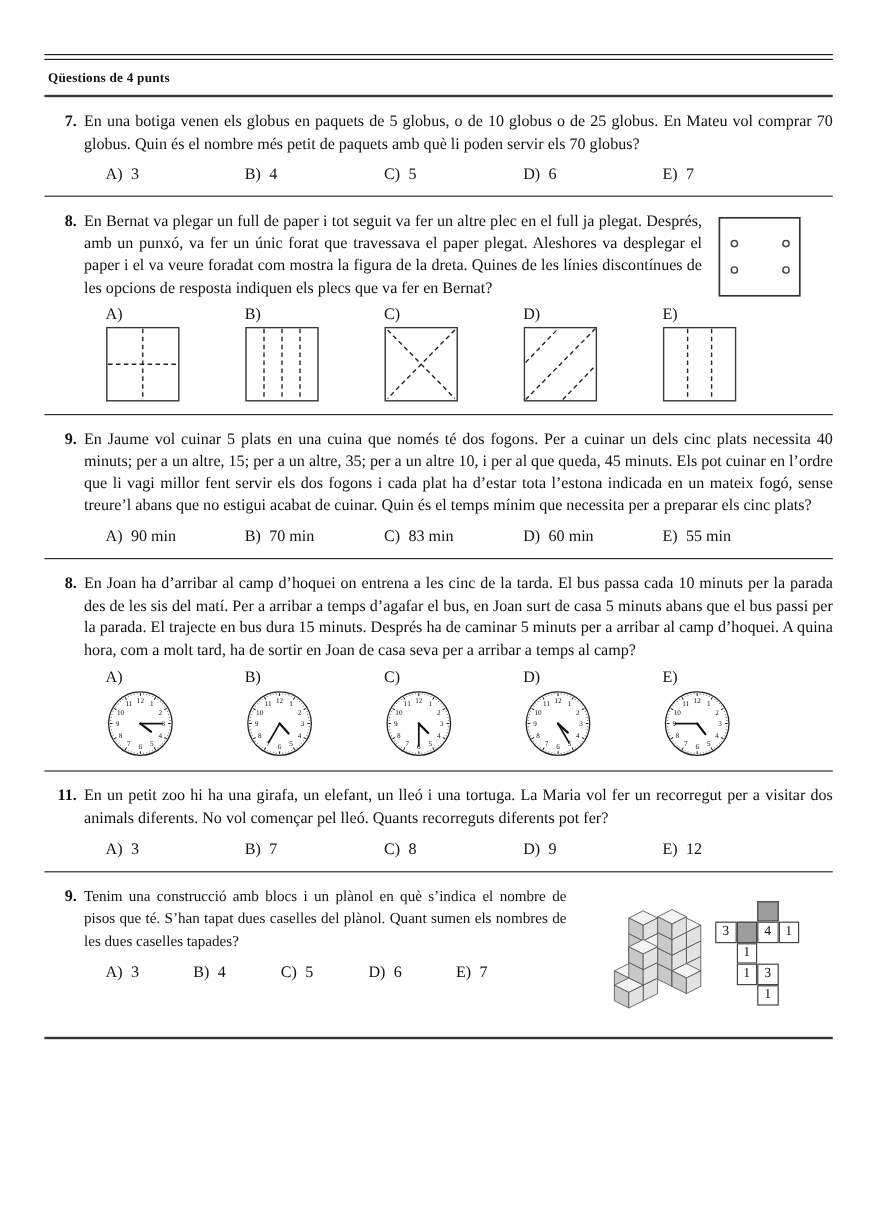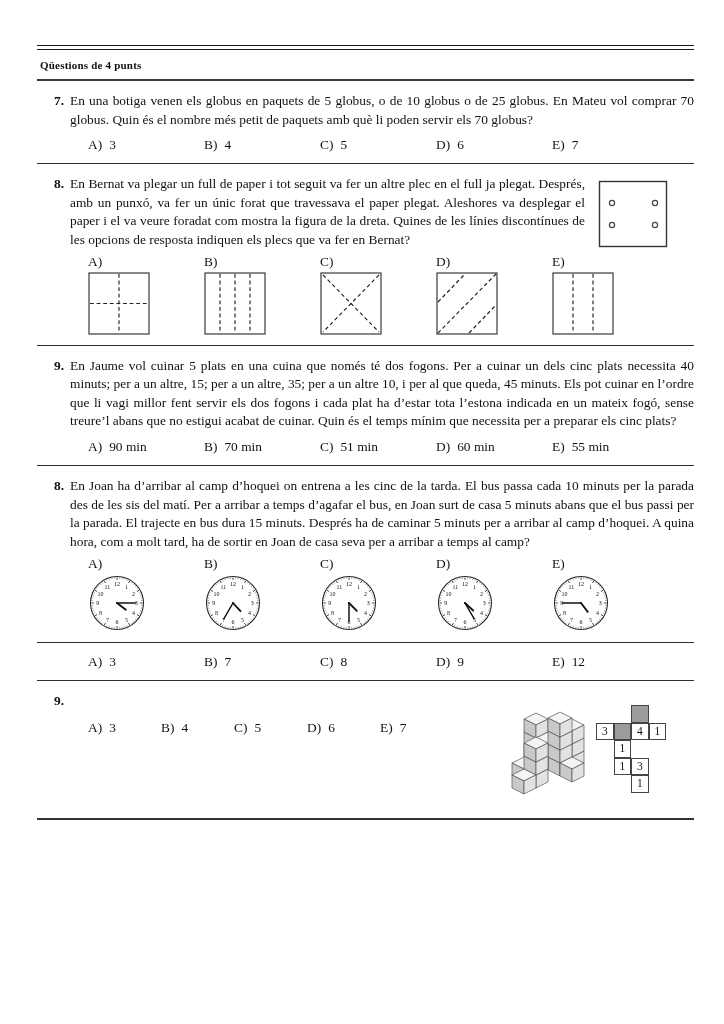--- a/index.html
+++ b/index.html
@@ -127,21 +127,21 @@
     <hr class="rule-thin">
 
     <section class="question">
       <div class="qrow">
         <span class="qnum">9.</span>
         <p class="qtext">En Jaume vol cuinar 5 plats en una cuina que només té dos fogons. Per a cuinar un dels cinc plats necessita 40 minuts; per a un altre, 15; per a un altre, 35; per a un altre 10, i per al que queda, 45 minuts. Els pot cuinar en l’ordre que li vagi millor fent servir els dos fogons i cada plat ha d’estar tota l’estona indicada en un mateix fogó, sense treure’l abans que no estigui acabat de cuinar. Quin és el temps mínim que necessita per a preparar els cinc plats?</p>
       </div>
       <div class="options">
         <span class="option"><span class="letter">A)</span><span>90 min</span></span>
         <span class="option"><span class="letter">B)</span><span>70 min</span></span>
-        <span class="option"><span class="letter">C)</span><span>51 min</span></span>
+        <span class="option"><span class="letter">C)</span><span>83 min</span></span>
         <span class="option"><span class="letter">D)</span><span>60 min</span></span>
         <span class="option"><span class="letter">E)</span><span>55 min</span></span>
       </div>
     </section>
 
     <hr class="rule-thin">
 
     <section class="question">
       <div class="qrow">
         <span class="qnum">8.</span>
@@ -552,34 +552,39 @@
               <line x1="30" y1="30" x2="11" y2="30.000000000000004" stroke="#111" stroke-width="1.5" stroke-linecap="round"></line>
               <circle cx="30" cy="30" r="0.9" fill="#111"></circle>
             </svg>
         </div>
       </div>
     </section>
 
     <hr class="rule-thin">
 
     <section class="question">
+      <div class="qrow">
+        <span class="qnum">11.</span>
+        <p class="qtext">En un petit zoo hi ha una girafa, un elefant, un lleó i una tortuga. La Maria vol fer un recorregut per a visitar dos animals diferents. No vol començar pel lleó. Quants recorreguts diferents pot fer?</p>
+      </div>
       <div class="options">
         <span class="option"><span class="letter">A)</span><span>3</span></span>
         <span class="option"><span class="letter">B)</span><span>7</span></span>
         <span class="option"><span class="letter">C)</span><span>8</span></span>
         <span class="option"><span class="letter">D)</span><span>9</span></span>
         <span class="option"><span class="letter">E)</span><span>12</span></span>
       </div>
     </section>
 
     <hr class="rule-thin">
 
     <section class="question q12">
       <div class="qrow">
         <span class="qnum">9.</span>
+        <p class="qtext">Tenim una construcció amb blocs i un plànol en què s’indica el nombre de pisos que té. S’han tapat dues caselles del plànol. Quant sumen els nombres de les dues caselles tapades?</p>
       </div>
       <div class="options">
         <span class="option"><span class="letter">A)</span><span>3</span></span>
         <span class="option"><span class="letter">B)</span><span>4</span></span>
         <span class="option"><span class="letter">C)</span><span>5</span></span>
         <span class="option"><span class="letter">D)</span><span>6</span></span>
         <span class="option"><span class="letter">E)</span><span>7</span></span>
       </div>
       <svg class="blocks-svg" viewBox="0 0 120 118">
           <polygon points="48,47 60,53 48,59 36,53" fill="#f4f4f4" stroke="#555" stroke-width="0.7"></polygon>

